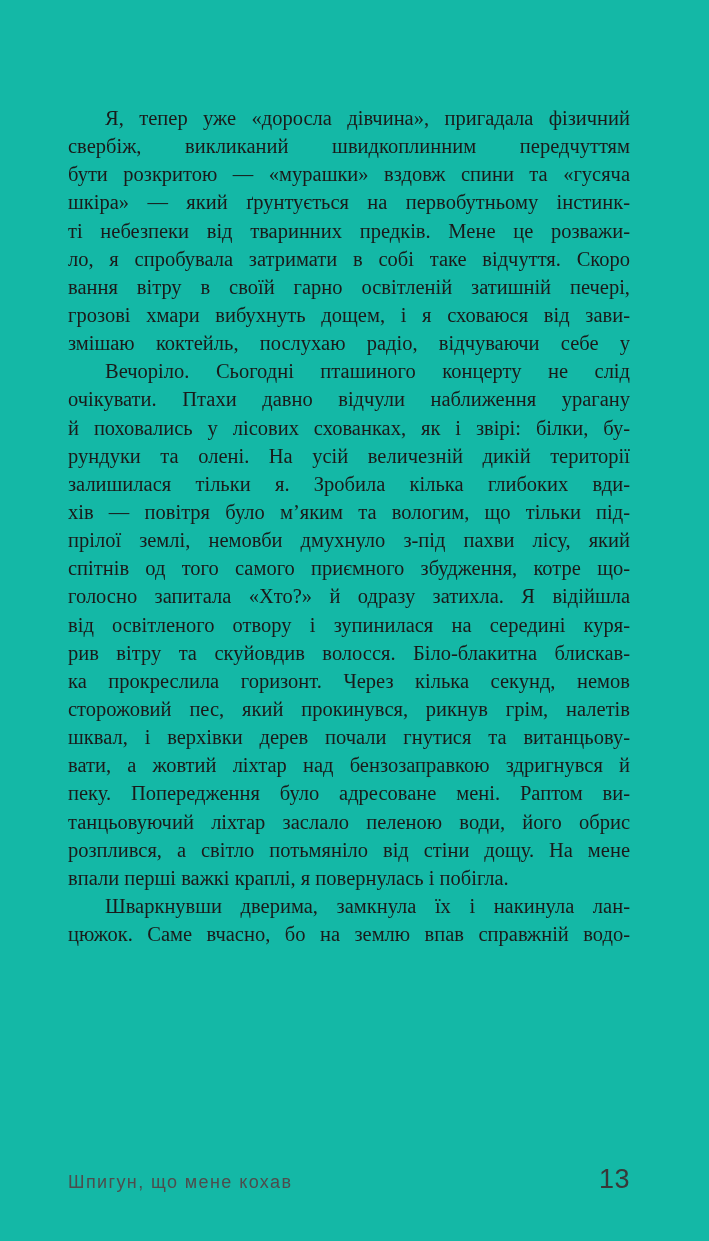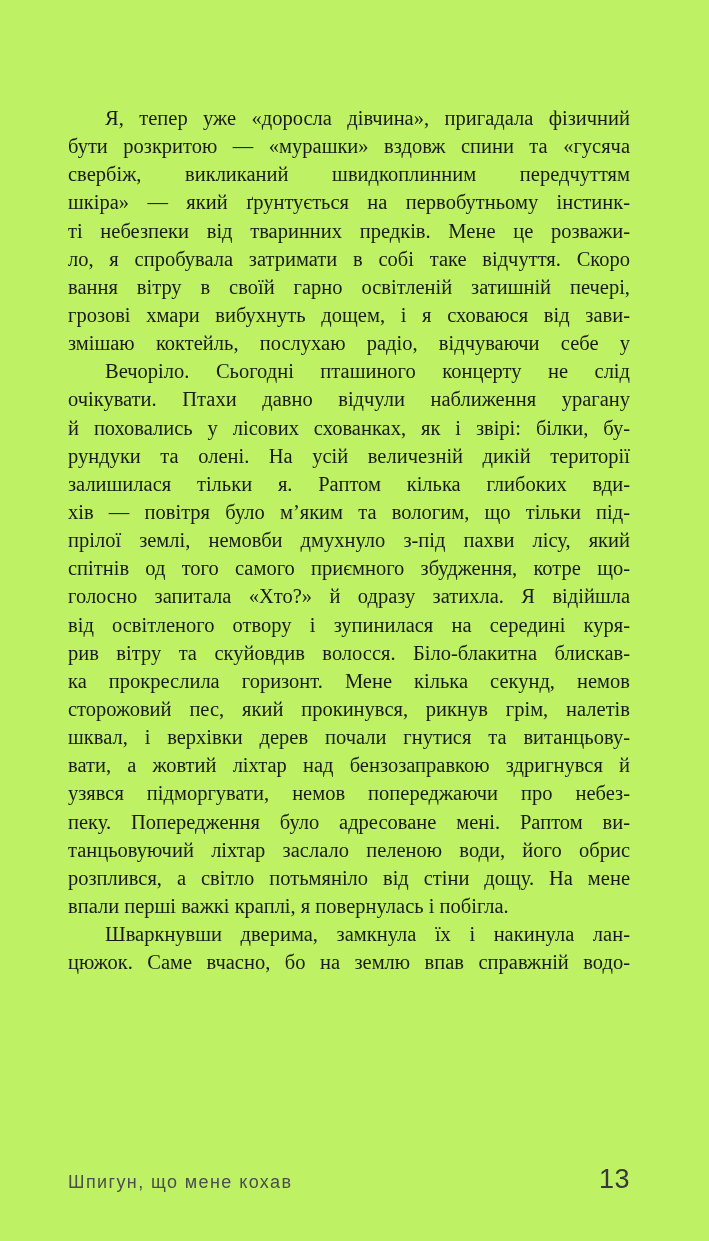--- a/index.html
+++ b/index.html
@@ -9,21 +9,21 @@
   body {
     width: 709px;
     height: 1241px;
     background: #ffffff;
     overflow: hidden;
   }
   .page {
     position: relative;
     width: 709px;
     height: 1241px;
-    background: #bef264;
+    background: #14b8a6;
   }
   .text-block {
     position: absolute;
     left: 68px;
     top: 104px;
     width: 562px;
     color: #1a1a1a;
     font-family: "Liberation Serif", serif;
     font-size: 20.5px;
     line-height: 28.15px;
@@ -65,46 +65,45 @@
   }
 </style>
 </head>
 <body>
 
 <div class="page">
 
   <main class="text-block">
       <div class="paragraph">
         <div class="line indent">Я, тепер уже «доросла дівчина», пригадала фізичний</div>
+        <div class="line">свербіж, викликаний швидкоплинним передчуттям</div>
         <div class="line">бути розкритою — «мурашки» вздовж спини та «гусяча</div>
-        <div class="line">свербіж, викликаний швидкоплинним передчуттям</div>
         <div class="line">шкіра» — який ґрунтується на первобутньому інстинк-</div>
         <div class="line">ті небезпеки від тваринних предків. Мене це розважи-</div>
         <div class="line">ло, я спробувала затримати в собі таке відчуття. Скоро</div>
         <div class="line">вання вітру в своїй гарно освітленій затишній печері,</div>
         <div class="line">грозові хмари вибухнуть дощем, і я сховаюся від зави-</div>
         <div class="line">змішаю  коктейль, послухаю радіо, відчуваючи себе у</div>
       </div>
       <div class="paragraph">
         <div class="line indent">Вечоріло. Сьогодні пташиного концерту не слід</div>
         <div class="line">очікувати. Птахи давно відчули наближення урагану</div>
         <div class="line">й поховались у лісових схованках, як і звірі: білки, бу-</div>
         <div class="line">рундуки та олені. На усій величезній дикій території</div>
-        <div class="line">залишилася тільки я. Раптом кілька глибоких вди-</div>
+        <div class="line">залишилася тільки я. Зробила кілька глибоких вди-</div>
         <div class="line">хів — повітря було м’яким та вологим, що тільки під-</div>
         <div class="line">прілої землі, немовби дмухнуло з-під пахви лісу, який</div>
         <div class="line">спітнів од того самого приємного збудження, котре що-</div>
         <div class="line">голосно запитала «Хто?» й одразу затихла. Я відійшла</div>
         <div class="line">від освітленого отвору і зупинилася на середині куря-</div>
         <div class="line">рив вітру та скуйовдив волосся. Біло-блакитна блискав-</div>
-        <div class="line">ка прокреслила горизонт. Мене кілька секунд, немов</div>
+        <div class="line">ка прокреслила горизонт. Через кілька секунд, немов</div>
         <div class="line">сторожовий пес, який прокинувся, рикнув грім, налетів</div>
         <div class="line">шквал, і верхівки дерев почали гнутися та витанцьову-</div>
         <div class="line">вати, а жовтий ліхтар над бензозаправкою здригнувся й</div>
-        <div class="line">узявся підморгувати, немов попереджаючи про небез-</div>
         <div class="line">пеку. Попередження було адресоване мені. Раптом ви-</div>
         <div class="line">танцьовуючий ліхтар заслало пеленою води, його обрис</div>
         <div class="line">розплився, а світло потьмяніло від стіни дощу. На мене</div>
         <div class="line end">впали перші важкі краплі, я повернулась і побігла.</div>
       </div>
       <div class="paragraph">
         <div class="line indent">Шваркнувши дверима, замкнула їх і накинула лан-</div>
         <div class="line">цюжок. Саме вчасно, бо на землю впав справжній водо-</div>
       </div>
     </main>

